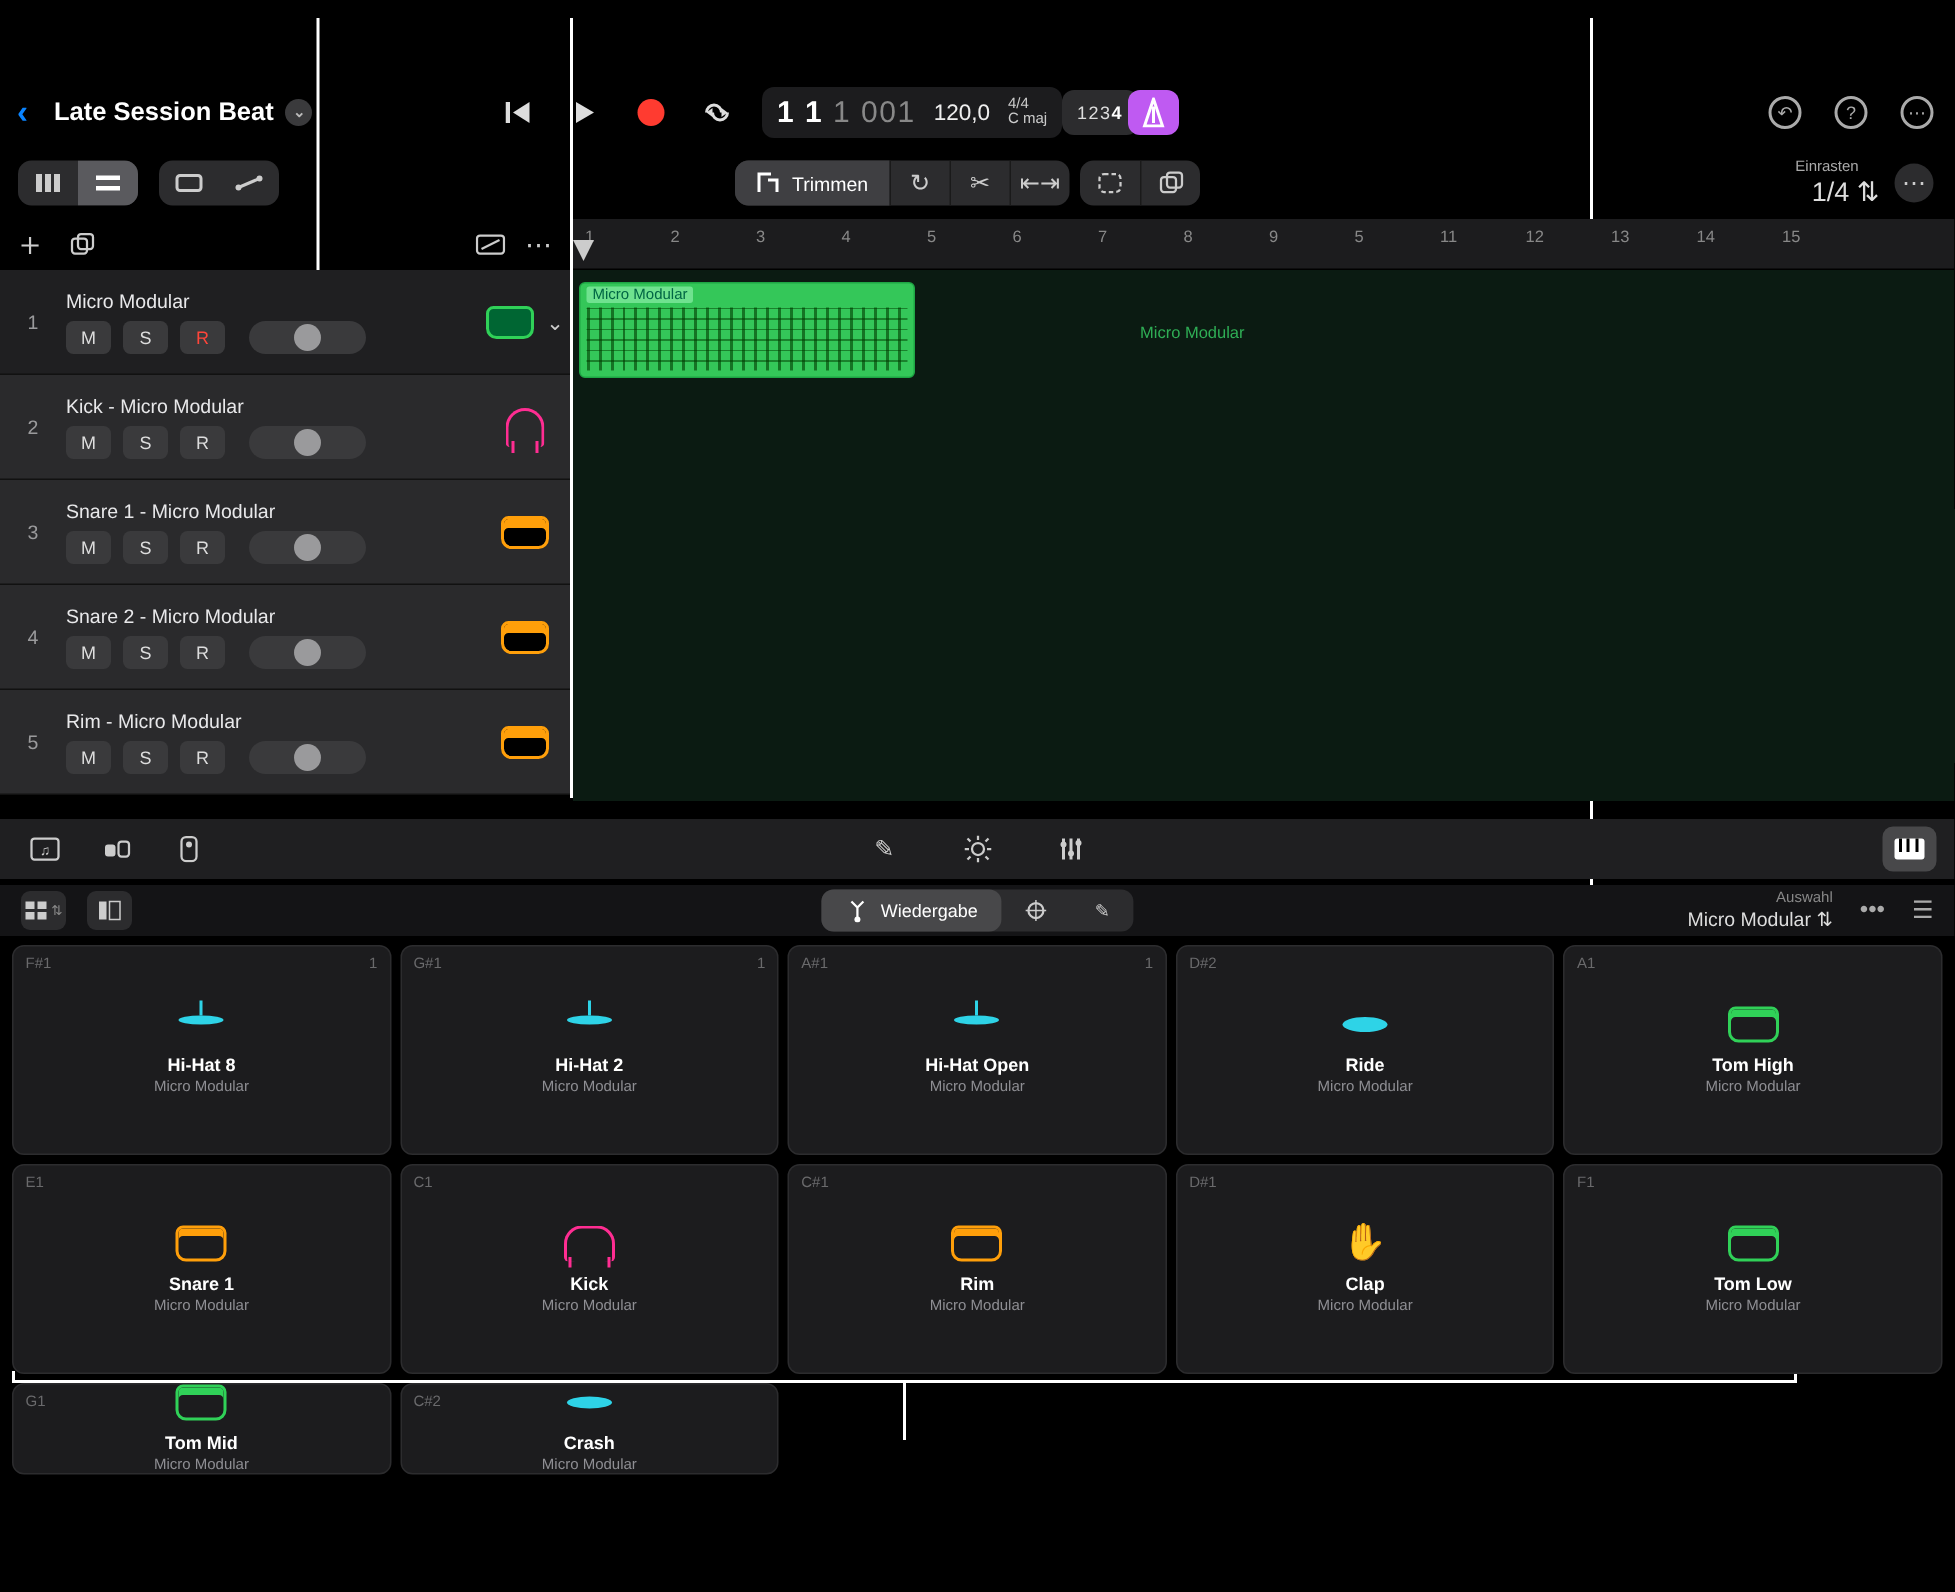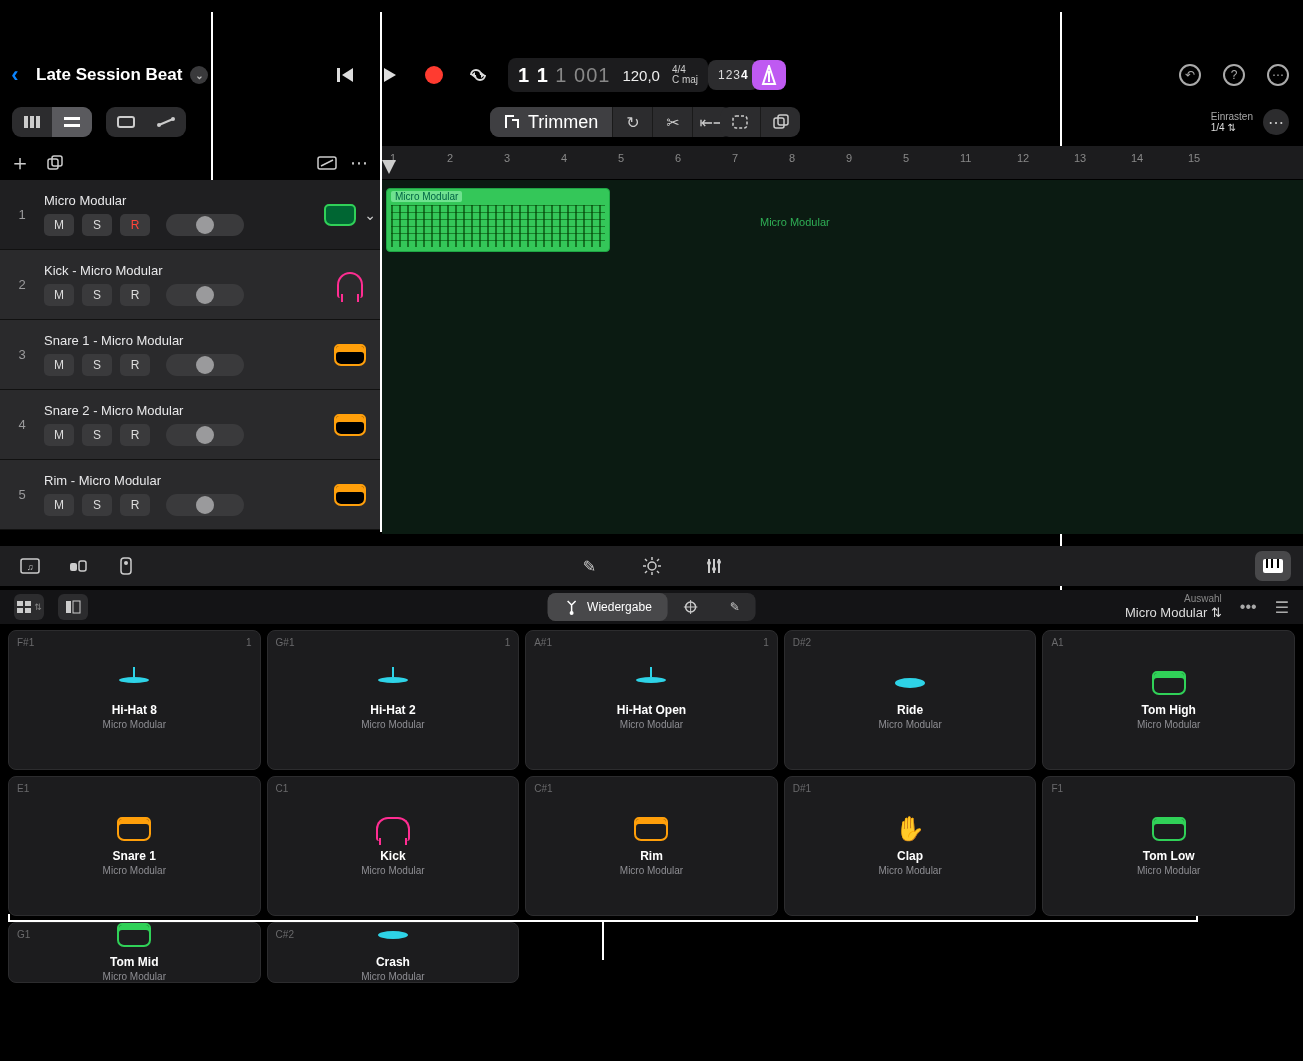--- a/index.html
+++ b/index.html
@@ -35,25 +35,25 @@
   .right-icons { position:absolute; right:14px; display:flex; gap:22px; }
   .ricon { width:22px; height:22px; border:2px solid #aaa; border-radius:11px; display:flex; align-items:center; justify-content:center; font-size:12px; color:#aaa; cursor:pointer;}
 
   
   .toolbar2 { position:absolute; left:0; right:0; top:102px; height:40px; display:flex; align-items:center; }
   .seg { display:flex; background:#2c2c2e; border-radius:9px; overflow:hidden; height:30px; margin-left:12px; }
   .seg .opt { width:40px; display:flex; align-items:center; justify-content:center; color:#ccc; cursor:pointer; }
   .seg .opt.active { background:#5a5a5e; color:#fff; }
   .seg2 { margin-left:14px; }
   .trim-group { position:absolute; left:490px; display:flex; align-items:center; background:#2c2c2e; border-radius:9px; height:30px; }
-  .trim-btn { display:flex; align-items:center; gap:8px; padding:0 14px; height:100%; color:#fff; background:#3f3f42; border-radius:9px 0 0 9px; font-size:18px;}
+  .trim-btn { display:flex; align-items:center; gap:8px; padding:0 14px; height:100%; color:#fff; background:#3f3f42; border-radius:9px 0 0 9px; font-size:13px;}
   .tg-ic { width:40px; height:30px; display:flex; align-items:center; justify-content:center; color:#ccc; border-left:1px solid #1a1a1a; cursor:pointer;}
   .sel-group { position:absolute; left:720px; display:flex; background:#2c2c2e; border-radius:9px; height:30px; }
   .snap { position:absolute; right:50px; text-align:left; font-size:10px; color:#aaa; }
-  .snap .val { font-size:10px; color:#ddd; }
+  .snap .val { font-size:18px; color:#ddd;margin-left:11px; }
   .more2 { position:absolute; right:14px; width:26px; height:26px; border-radius:13px; background:#2c2c2e; display:flex; align-items:center; justify-content:center; color:#ccc; cursor:pointer;}
 
   
   .tl-head { position:absolute; left:0; top:146px; width:380px; height:34px; display:flex; align-items:center; }
   .tl-head .plus { width:40px; text-align:center; font-size:22px; color:#ccc; cursor:pointer;}
   .tl-head .dup  { width:30px; display:flex; align-items:center; justify-content:center; color:#ccc; cursor:pointer;}
   .tl-head .spacer { flex:1; }
   .tl-head .autom { width:30px; display:flex; align-items:center; justify-content:center; color:#ccc; cursor:pointer; margin-right:8px;}
   .tl-head .dots { width:30px; color:#ccc; font-size:18px; cursor:pointer; }
 

